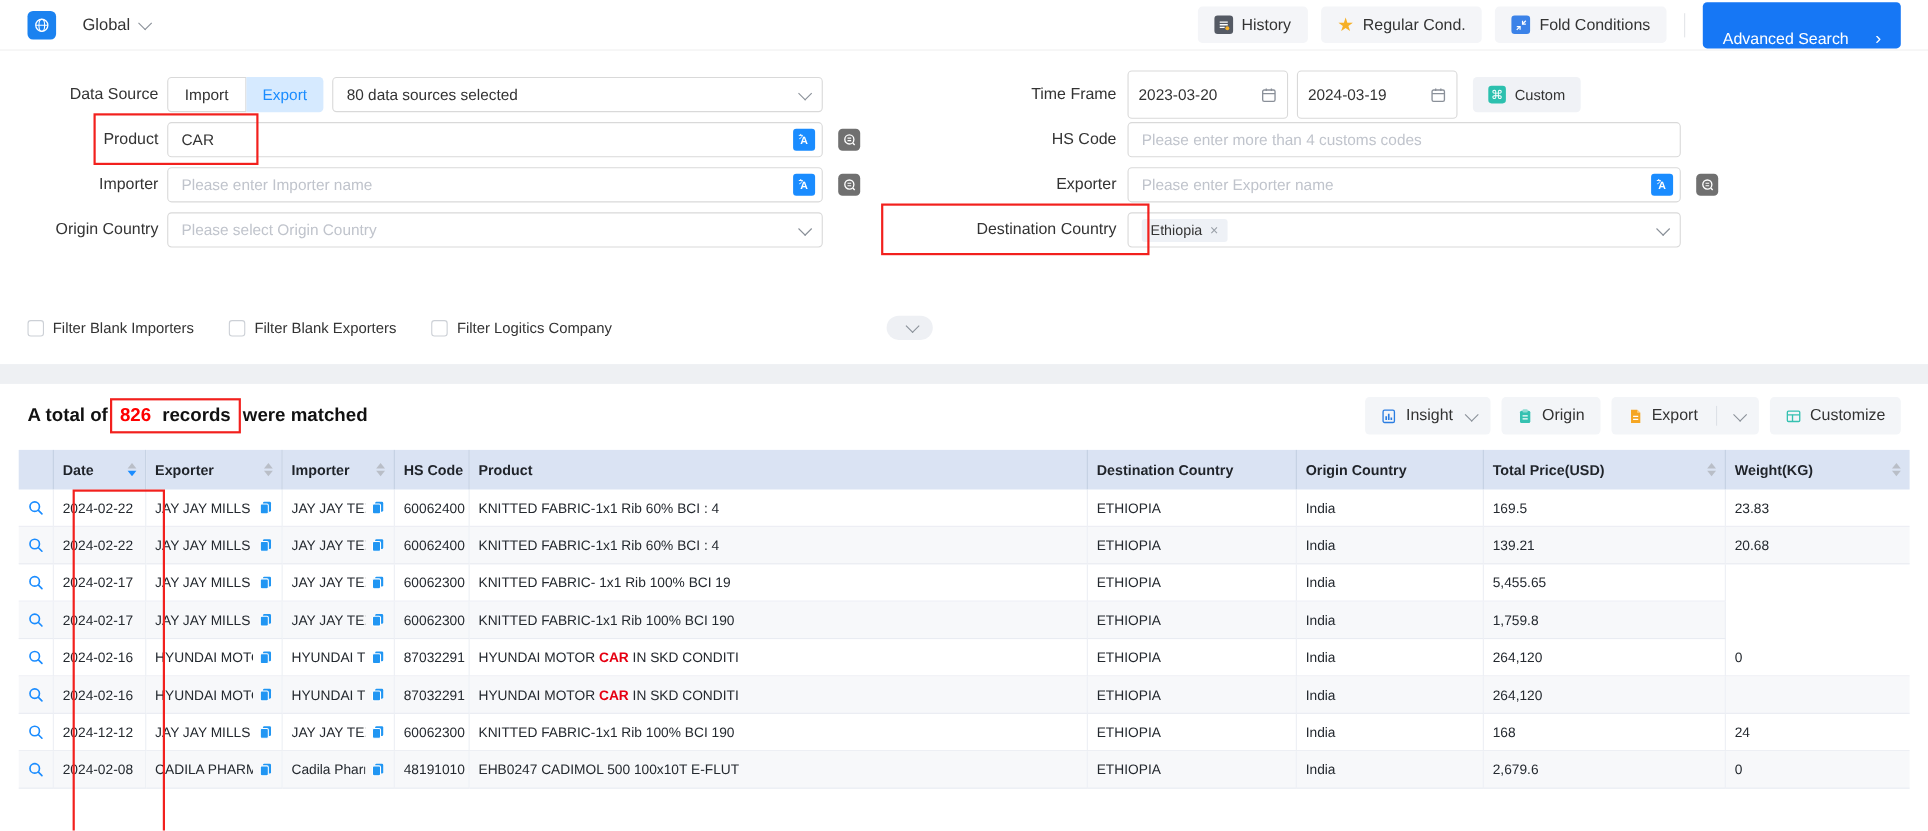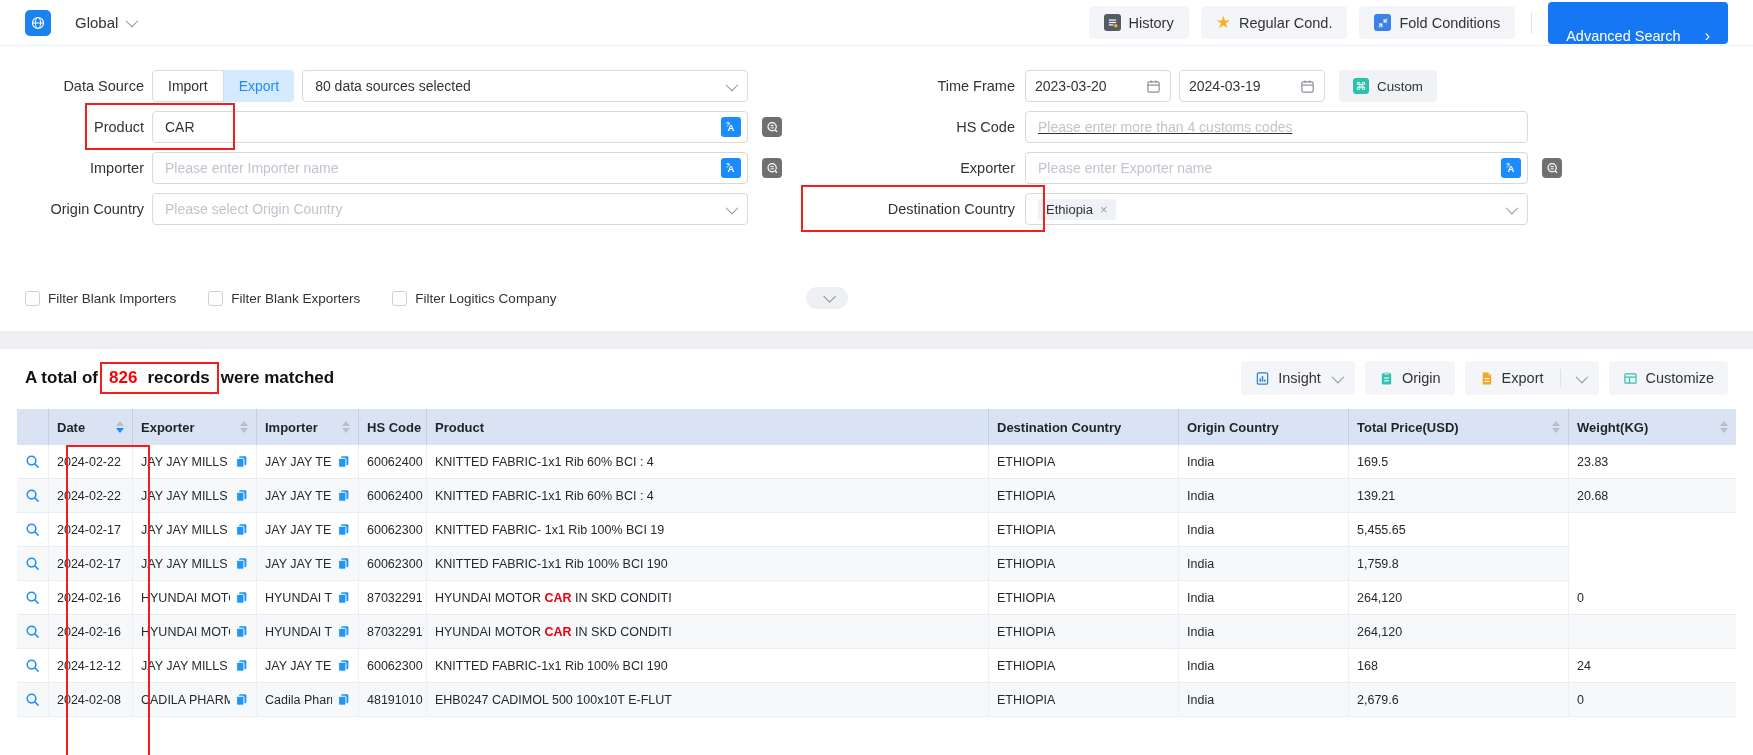--- a/index.html
+++ b/index.html
@@ -35,21 +35,21 @@
   .seg-export{display:flex;align-items:center;padding:0 15px;border-radius:0 4px 4px 0;background:#d6eaff;color:#1a8cff}
   .fselect{flex:1;display:flex;align-items:center;height:32px;border:1px solid #d9d9d9;border-radius:4px;padding:0 12px;background:#fff;min-width:0}
   .fselect .chev{margin-left:auto}
   .ph{color:#c0c4cc}
   .inputwrap{flex:1;position:relative;height:32px}
   .inputwrap input{width:100%;height:32px;border:1px solid #d9d9d9;border-radius:4px;padding:0 32px 0 12px;font-size:14px;color:#333}
   .inputwrap input::placeholder{color:#c0c4cc}
   .ticon{position:absolute;right:7px;top:6px;width:20px;height:20px;border-radius:3px;background:#1a8cff;display:flex;align-items:center;justify-content:center;cursor:pointer}
   .eicon{position:absolute;right:-34px;top:6px;width:20px;height:20px;border-radius:4px;background:#707070;display:flex;align-items:center;justify-content:center;cursor:pointer}
   .opt-range{position:absolute;top:-21px;left:235px;width:493px;text-align:center;color:#fe0000;font-size:14px;white-space:nowrap}
-  .dateinput{display:flex;align-items:center;width:146px;height:32px;border:1px solid #d9d9d9;border-radius:4px;padding:0 9px;margin-right:8px;background:#fff}
+  .dateinput{display:flex;align-items:center;width:146px;height:44px;border:1px solid #d9d9d9;border-radius:4px;padding:0 9px;margin-right:8px;background:#fff}
   .dateinput input{border:none;width:100%;font-size:14px;color:#333}
   .custom-btn{display:flex;align-items:center;gap:8px;height:32px;padding:0 14px;background:#f0f2f6;border-radius:4px;margin-left:6px;color:#333}
   .cmdbox{width:16px;height:16px;border-radius:3px;background:#2cc0ae;color:#fff;font-size:11px;display:flex;align-items:center;justify-content:center}
   .tag{display:inline-flex;align-items:center;gap:7px;background:#eef1f6;border-radius:3px;padding:3px 8px;font-size:13px;color:#333}
   .tag .x{color:#9aa0a8;font-size:13px;cursor:pointer}
 
   
   .anno{position:absolute;border:2px solid #f2201d;pointer-events:none;z-index:5}
   .anno1{left:60px;top:-8px;width:150px;height:47px}
   .anno2{left:1px;top:-8px;width:244px;height:47px}
@@ -246,21 +246,21 @@
           </span>
       </span>
       <button class="custom-btn">
         <span class="cmdbox">⌘</span>
         <span>Custom</span>
       </button>
     </div>
     <div class="frow">
       <span class="flabel">HS Code</span>
       <span class="inputwrap">
-        <input style="padding-right: 17px; text-decoration: underline;" placeholder="Please enter more than 4 customs codes">
+        <input style="padding-right: 17px;" placeholder="Please enter more than 4 customs codes">
       </span>
     </div>
     <div class="frow">
       <span class="flabel">Exporter</span>
       <span class="inputwrap">
         <input placeholder="Please enter Exporter name" style="">
         <span class="ticon">
             <svg viewBox="0 0 16 16" width="14" height="14">
               <text x="8" y="12" font-size="11" font-weight="bold" fill="#fff" text-anchor="middle" font-family="sans-serif">A</text>
               <path d="M2.5 3.5h4M4.5 2v1.5M3 7c1.5-.5 3-2 3.2-3.5" stroke="#fff" stroke-width="1" fill="none"></path>

